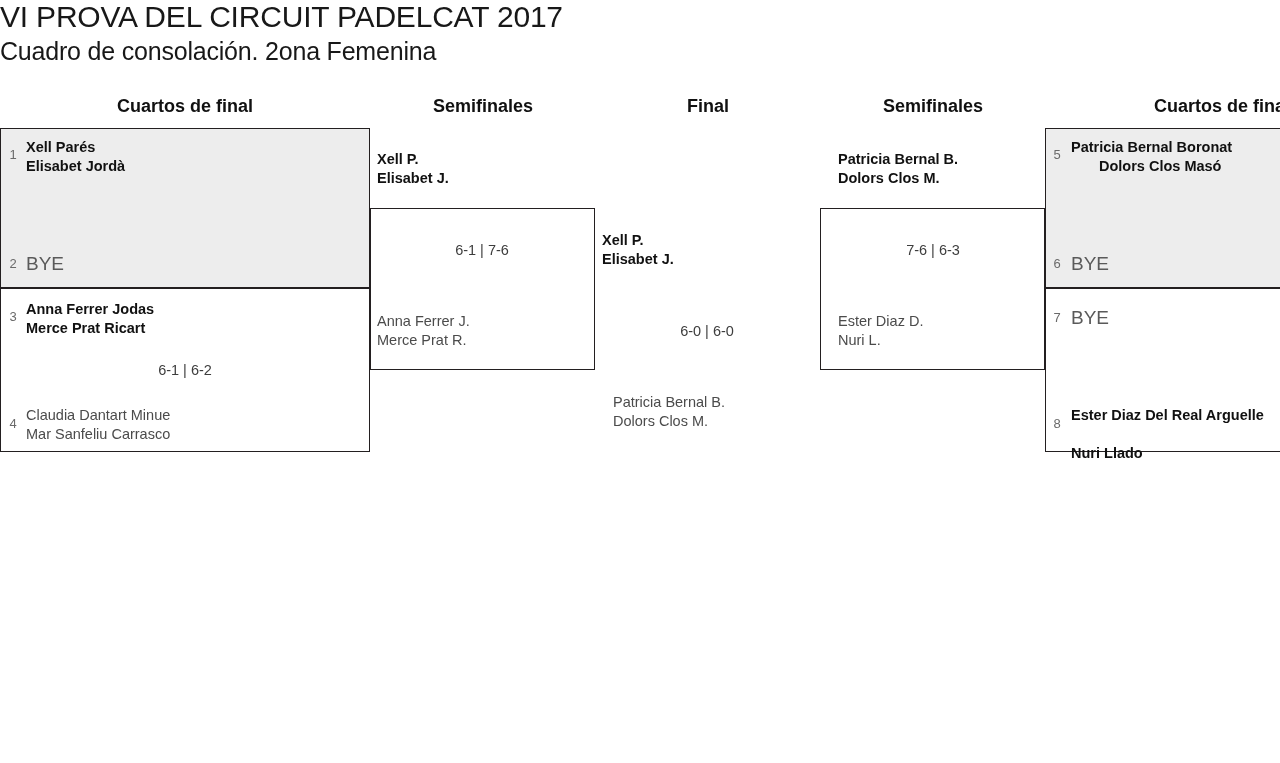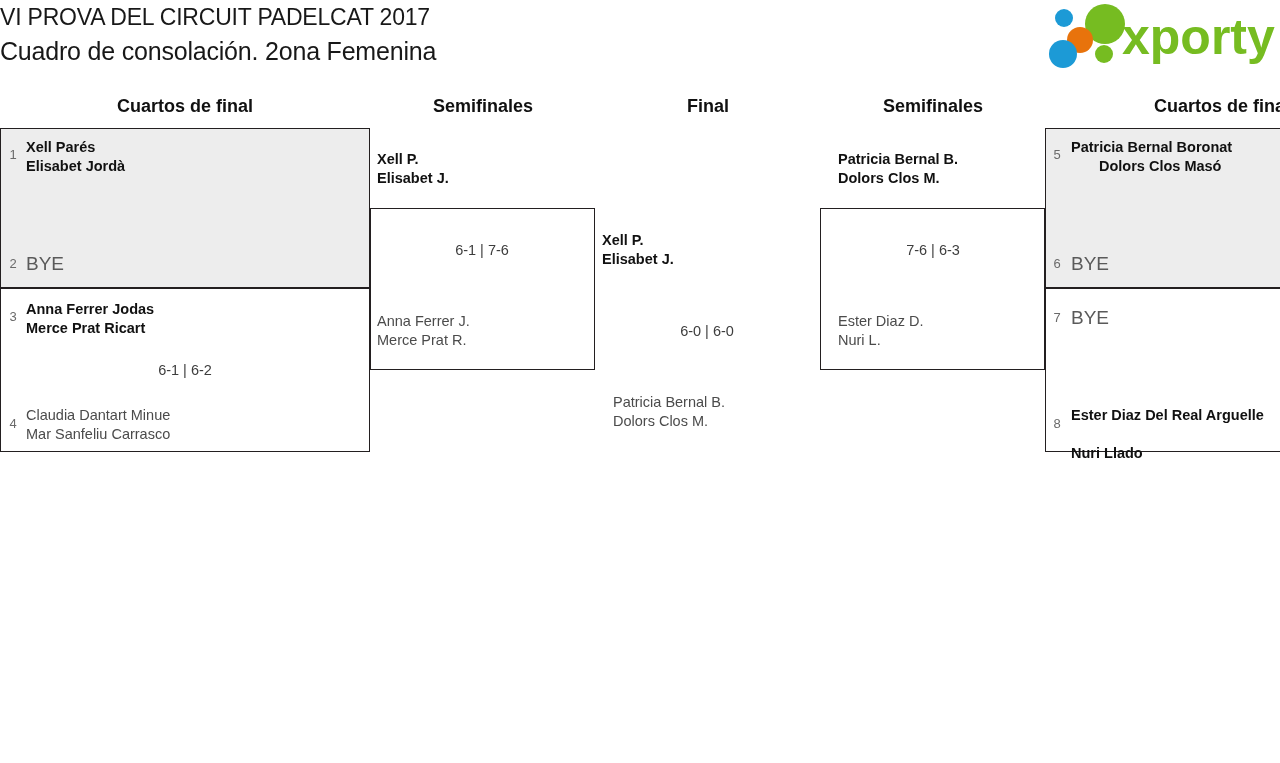--- a/index.html
+++ b/index.html
@@ -9,21 +9,21 @@
     background: #ffffff;
     overflow: hidden;
     font-family: "Liberation Sans", sans-serif;
     color: #1a1a1a;
   }
   #root { position: relative; width: 1280px; height: 763px; }
 
   
   .title-block { position: absolute; left: 0; top: 0; width: 900px; }
   .title-line-1 {
-    font-size: 23px; font-weight: 400; letter-spacing: -0.2px;
+    font-size: 30px; font-weight: 400; letter-spacing: -0.2px;
     line-height: 34px; padding-left: 0px; color: #181818;
   }
   .title-line-2 {
     font-size: 25px; font-weight: 400; letter-spacing: -0.2px;
     line-height: 34px; color: #181818;
   }
 
   .logo { position: absolute; left: 1048px; top: 4px; width: 228px; height: 64px; }
   .logo svg { display: block; }
 
@@ -65,30 +65,20 @@
 </head>
 <body>
 
 <div id="root">
 
   <div class="title-block">
     <div class="title-line-1">VI PROVA DEL CIRCUIT PADELCAT 2017</div>
     <div class="title-line-2">Cuadro de consolación. 2ona Femenina</div>
   </div>
 
-  <div class="logo">
-    <svg width="228" height="64" viewBox="0 0 228 64" xmlns="http://www.w3.org/2000/svg">
-      <circle cx="16" cy="14" r="9" fill="#1c9ad6"></circle>
-      <circle cx="57" cy="20" r="20" fill="#76bc21"></circle>
-      <circle cx="32" cy="36" r="13" fill="#e8730c"></circle>
-      <circle cx="15" cy="50" r="14" fill="#1c9ad6"></circle>
-      <circle cx="56" cy="50" r="9" fill="#76bc21"></circle>
-      <text x="74" y="50" font-family="Liberation Sans, sans-serif" font-size="50" font-weight="700" fill="#76bc21">xporty</text>
-    </svg>
-  </div>
 
   <div class="round-head" style="left:85px; width:200px;">Cuartos de final</div>
   <div class="round-head" style="left:383px; width:200px;">Semifinales</div>
   <div class="round-head" style="left:608px; width:200px;">Final</div>
   <div class="round-head" style="left:833px; width:200px;">Semifinales</div>
   <div class="round-head" style="left:1122px; width:200px;">Cuartos de final</div>
 
   <div class="box shaded" style="left:0px; top:128px; width:370px; height:160px;"></div>
   <div class="seed" style="left:2px;  top:147px;">1</div>
   <div class="team win" style="left:26px; top:138px;">Xell Parés</div>

